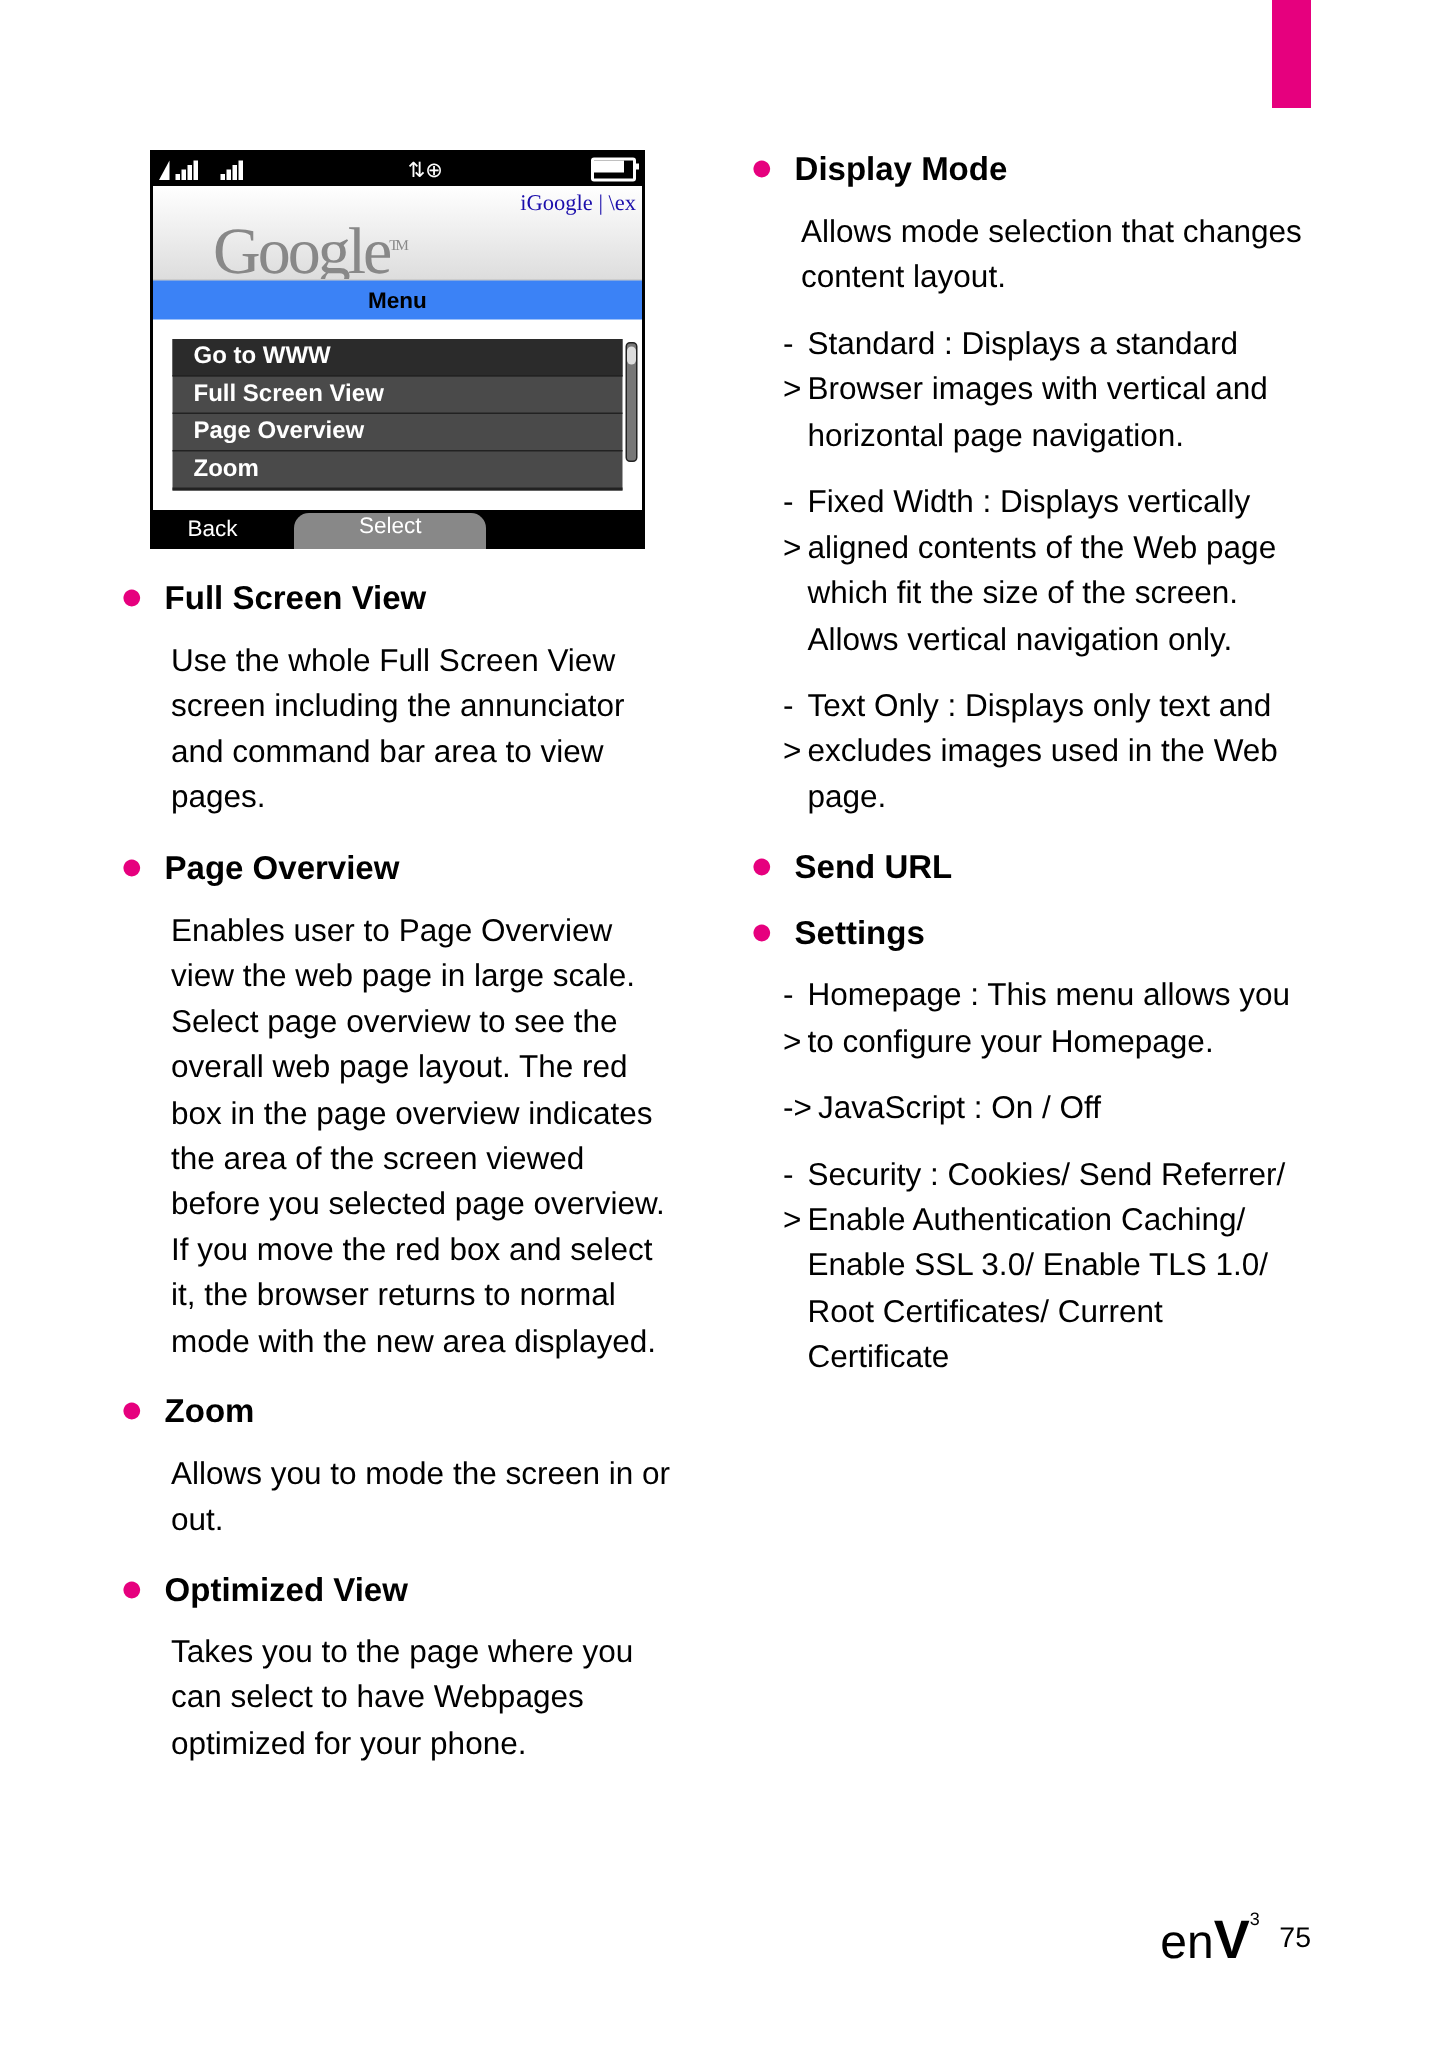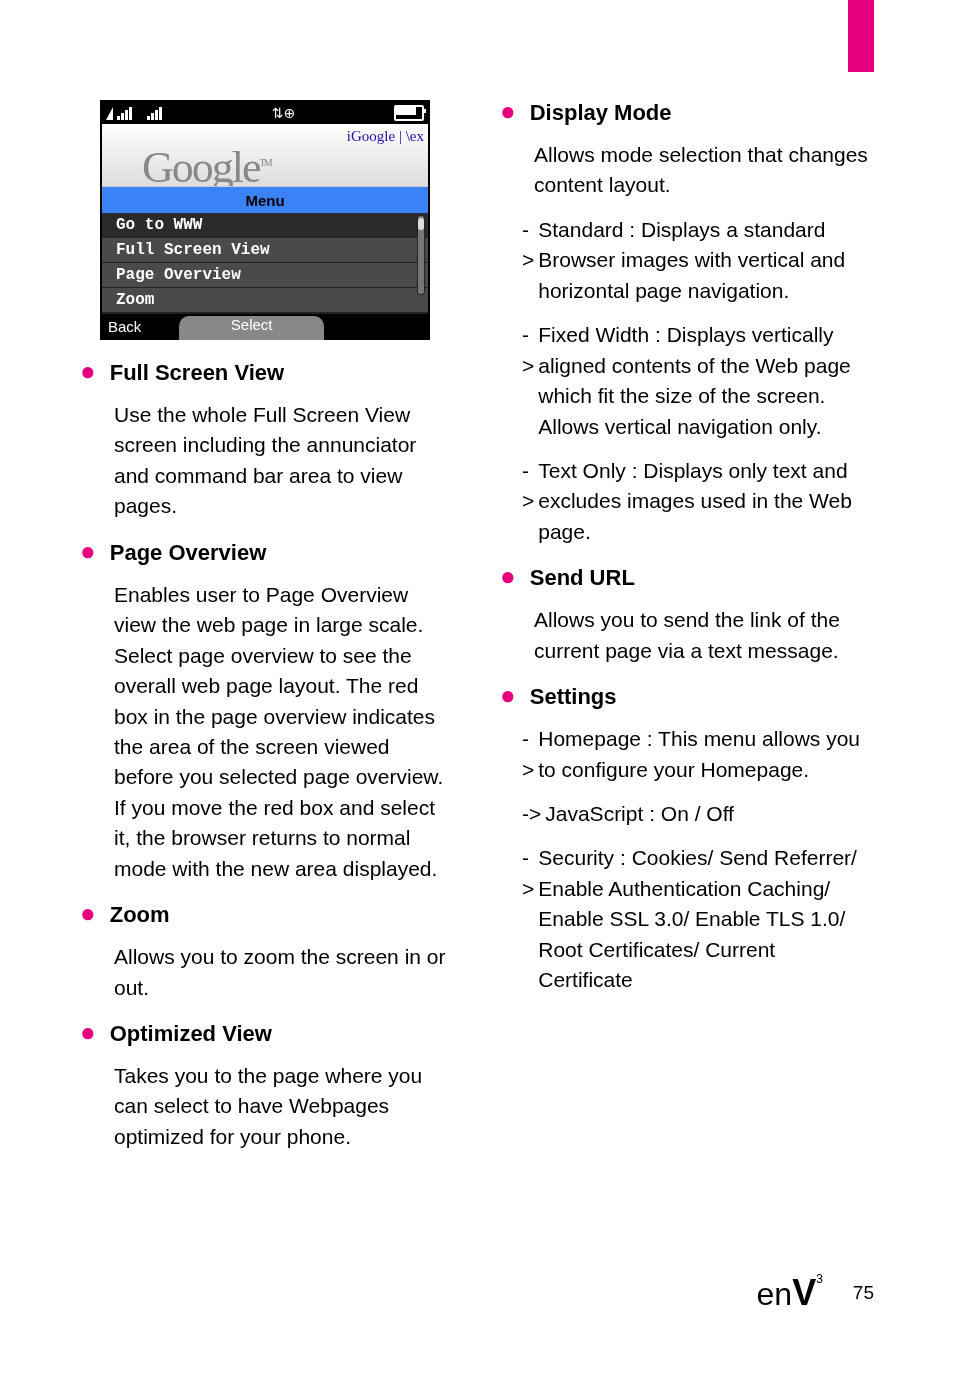--- a/index.html
+++ b/index.html
@@ -63,28 +63,28 @@
     background: linear-gradient(#fff,#ddd);
     font-family: Georgia, serif;
     color:#666;
     overflow:hidden;
     position:relative;
   }
   .ph-browser .igoogle{position:absolute;right:4px;top:4px;font-size:15px;color:#1a0dab;padding-left:46px;}
   .ph-browser .google{position:absolute;left:40px;top:18px;font-size:44px;font-family:Georgia,serif;color:#888;letter-spacing:-2px;}
   .ph-browser .google .tm{font-size:10px;vertical-align:super;}
   .ph-menuheader{background:#3b82f6;height:26px;border-top:1px solid #ccc;display:flex;align-items:center;justify-content:center;font-weight:bold;font-size:15px;}
-  .ph-list{background:#4a4a4a;padding:0;margin:0;list-style:none;border-bottom:1px solid #222;font-family:Liberation Mono, monospace;}
+  .ph-list{background:#4a4a4a;padding:0;margin:13px;list-style:none;border-bottom:1px solid #222;}
   .ph-list li{padding:3px 14px;color:#fff;font-size:16px;font-weight:bold;border-bottom:1px solid #222;}
   .ph-list li.sel{background:#2b2b2b;}
   .ph-scrollbar{position:absolute;right:2px;top:0;width:10px;height:100%;}
   .ph-menuwrap{position:relative;}
   .ph-scrollbar .track{width:6px;height:78px;border:1px solid #222;background:#777;border-radius:3px;margin:2px auto;}
   .ph-scrollbar .thumb{width:6px;height:12px;background:#ddd;border-radius:3px;margin-top:2px;}
-  .ph-command{background:#000;color:#fff;height:24px;display:flex;font-size:15px;}
+  .ph-command{background:#000;color:#fff;height:24px;display:flex;font-size:15px;padding-left:17px;}
   .ph-command .cmd-center{flex:1;text-align:center;background:#888;color:#ffffff;border-radius:10px 10px 0 0;margin:0 30px;}
   .ph-command .cmd-side{padding:2px 8px;}
   
   ul.b { list-style:none; padding:0; margin:0; }
   ul.b > li { margin-bottom: 18px; }
   ul.b > li > .dot-row { display:flex; align-items:flex-start; }
   ul.b > li > .dot-row .dot {
     color:#e6007e; font-size:26px; line-height:22px; margin-right:14px;
   }
   .itemtitle { font-weight:bold; font-size:22px; }
@@ -92,21 +92,21 @@
   .arrow { display:flex; font-size:21px; line-height:1.45; margin:14px 0 0 22px; }
   .arrow .ar { margin-right:4px; }
   .arrow .txt {  }
   
   .footer {
     position:absolute;
     bottom:60px;
     right:80px;
     display:flex;
     align-items:center;
-    gap:30px;
+    gap:13px;
   }
   .footer .logo {
     font-size:32px; font-weight:400; font-family: Arial, sans-serif;
   }
   .footer .logo .vpart { font-size:36px; font-weight:bold;}
   .footer .logo sup{font-size:12px;vertical-align:top;}
   .footer .pno { font-size:19px; }
 </style>
 </head>
 <body>
@@ -179,21 +179,21 @@
           <span class="dot">●</span>
           <span class="itemtitle">Page Overview</span>
         </div>
         <div class="itembody">Enables user to Page Overview view the web page in large scale. Select page overview to see the overall web page layout. The red box in the page overview indicates the area of the screen viewed before you selected page overview. If you move the red box and select it, the browser returns to normal mode with the new area displayed.</div>
       </li>
       <li>
         <div class="dot-row">
           <span class="dot">●</span>
           <span class="itemtitle">Zoom</span>
         </div>
-        <div class="itembody">Allows you to zoom the screen in or out.</div>
+        <div class="itembody">Allows you to mode the screen in or out.</div>
       </li>
       <li>
         <div class="dot-row">
           <span class="dot">●</span>
           <span class="itemtitle">Optimized View</span>
         </div>
         <div class="itembody">Takes you to the page where you can select to have Webpages optimized for your phone.</div>
       </li>
     </ul>
   </div>
@@ -217,21 +217,20 @@
         <div class="arrow">
             <span class="ar">-&gt;</span>
             <span class="txt">Text Only : Displays only text and excludes images used in the Web page.</span>
           </div>
       </li>
       <li>
         <div class="dot-row">
           <span class="dot">●</span>
           <span class="itemtitle">Send URL</span>
         </div>
-        <div class="itembody">Allows you to send the link of the current page via a text message.</div>
       </li>
       <li>
         <div class="dot-row">
           <span class="dot">●</span>
           <span class="itemtitle">Settings</span>
         </div>
         <div class="arrow">
             <span class="ar">-&gt;</span>
             <span class="txt">Homepage : This menu allows you to configure your Homepage.</span>
           </div>

